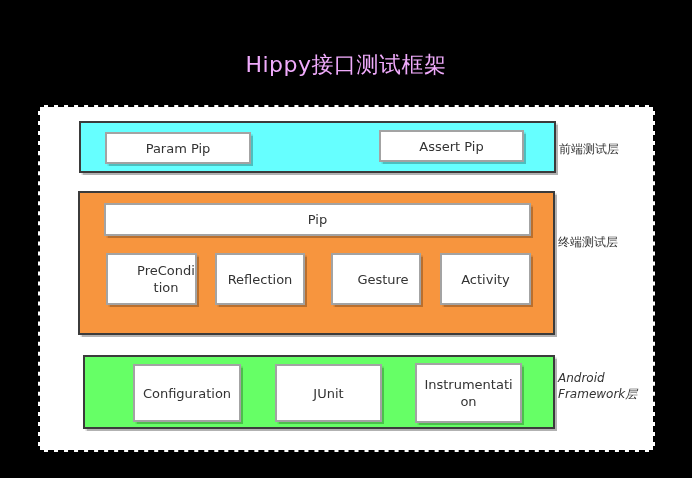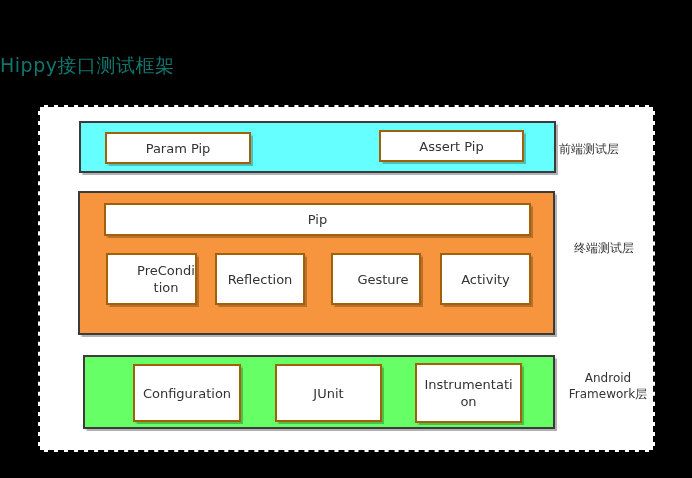--- a/index.html
+++ b/index.html
@@ -8,23 +8,24 @@
     width: 692px;
     height: 478px;
     background: #000;
     overflow: hidden;
     font-family: "DejaVu Sans", "Liberation Sans", sans-serif;
   }
   .title {
     position: absolute;
     left: 0; top: 52px;
     width: 692px;
-    font-size: 19px;
+    text-align: center;
+    font-size: 22px;
     letter-spacing: 0.5px;
-    color: #0f766e;
+    color: #f0abfc;
     line-height: 26px;
   }
   .canvas {
     position: absolute;
     left: 38px; top: 105px;
     width: 617px; height: 347px;
     box-sizing: border-box;
     background: #ffffff;
     border: 2px dashed #000000;
   }
@@ -34,21 +35,21 @@
     border: 2px solid #3b3b3b;
     box-shadow: 1.5px 1.5px 1px rgba(0,0,0,0.30);
   }
   .band-frontend { left: 39px; top: 14px;  width: 477px; height: 52px; }
   .band-terminal { left: 38px; top: 84px;  width: 477px; height: 144px; }
   .band-android  { left: 43px; top: 248px; width: 472px; height: 74px; }
   .node {
     position: absolute;
     box-sizing: border-box;
     background: #ffffff;
-    border: 2px solid #a16207;
+    border: 2px solid #a3a3a3;
     box-shadow: 1.5px 1.5px 1px rgba(0,0,0,0.25);
     display: flex;
     align-items: center;
     justify-content: center;
     text-align: center;
     font-size: 13px;
     color: #333333;
     line-height: 17px;
   }
   .node span { display: inline-block; overflow-wrap: anywhere; }
@@ -65,26 +66,27 @@
   .n-junit      { left: 235px; top: 257px; width: 107px; height: 58px; }
   .n-instr      { left: 375px; top: 256px; width: 107px; height: 60px; }
   .side-label {
     position: absolute;
     font-size: 12px;
     color: #333333;
     line-height: 16px;
     white-space: nowrap;
   }
   .lbl-frontend { left: 519px; top: 34px; }
-  .lbl-terminal { left: 518px; top: 133px; margin-left: 16px; }
+  .lbl-terminal { left: 518px; top: 127px; }
   .lbl-android  {
     left: 518px; top: 263px;
     width: 100px;
-    text-align: center;
+    text-align: left;
     white-space: normal;
+    font-style: italic;
   }
 </style>
 </head>
 <body>
 
 <div id="screen">
 
   <div class="title">Hippy接口测试框架</div>
 
   <div class="canvas">

